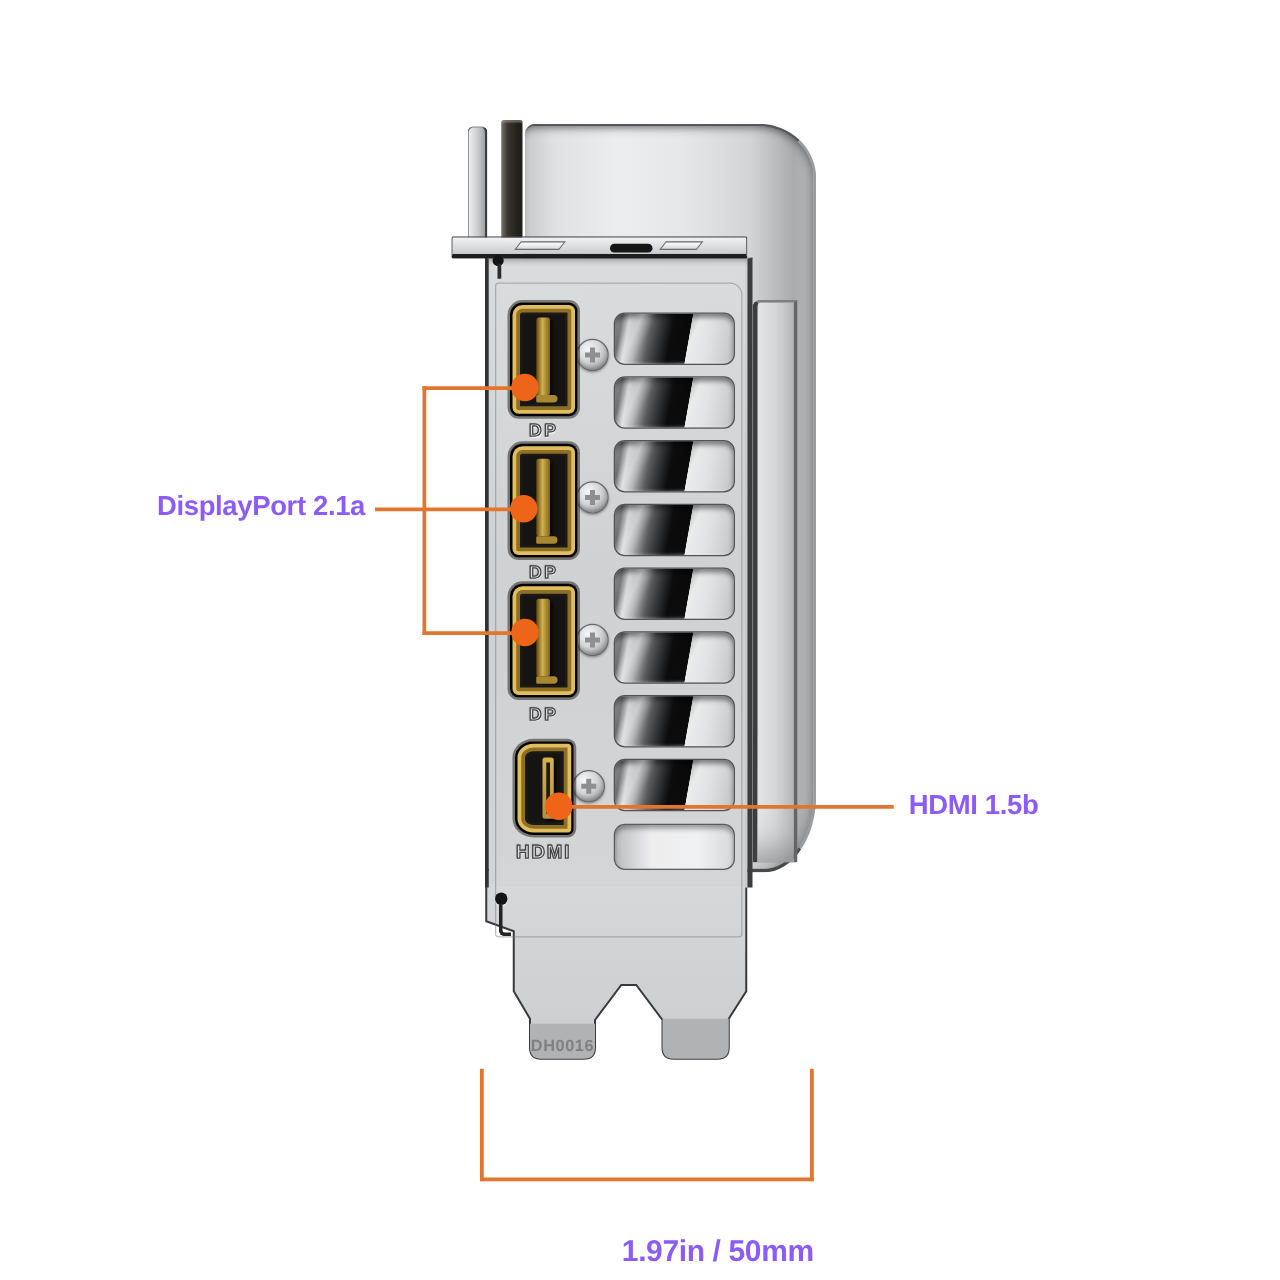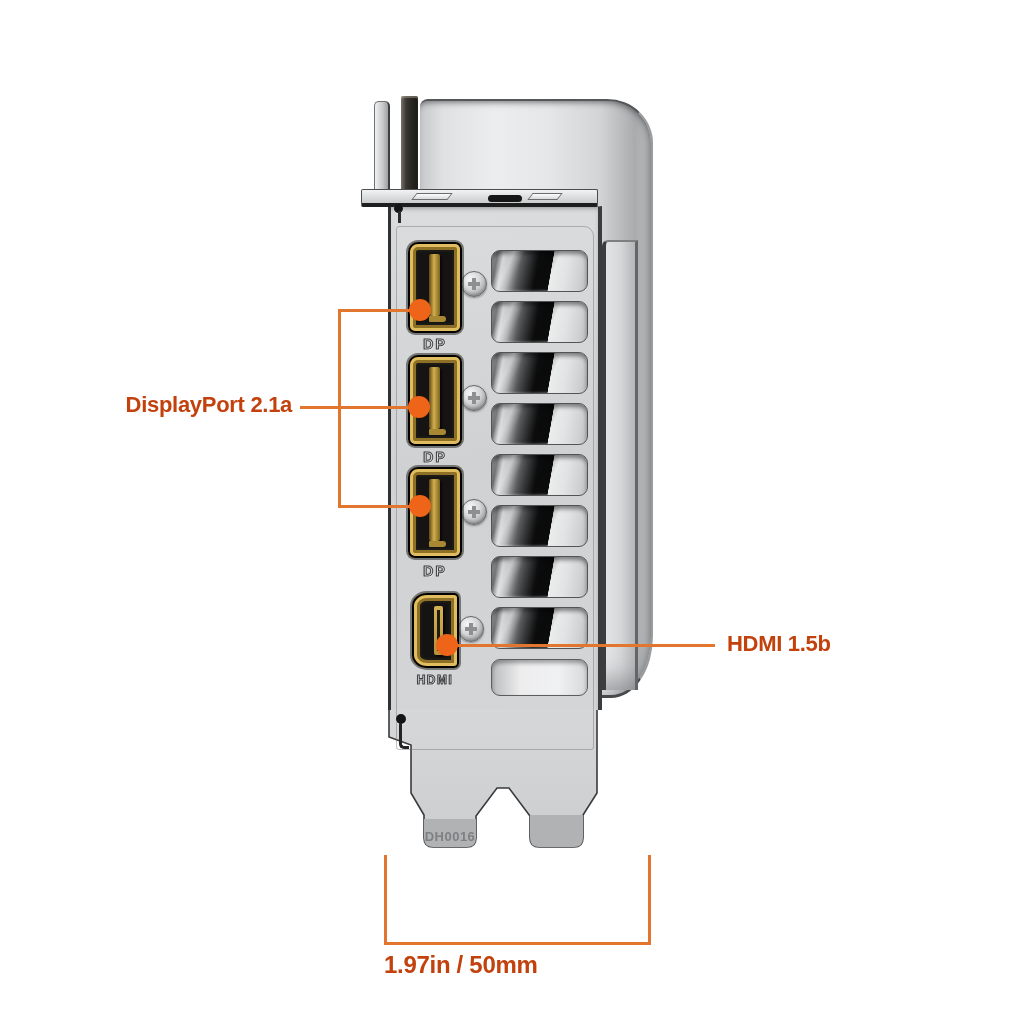--- a/index.html
+++ b/index.html
@@ -62,39 +62,39 @@
   .hdmi{left:412px;top:593px;width:47px;height:75px;
     border-radius:15px 5px 5px 15px / 13px 5px 5px 13px;background:#161412;
     box-shadow:0 0 0 2px rgba(40,40,40,.55), inset 0 0 0 2px #000,
       inset 0 0 0 5px #e0bd5e, inset 0 0 0 8px #8e6f26, inset 0 0 0 10px #1c1a16;}
   .hdmi-tongue{position:absolute;left:22px;top:13px;width:9px;height:49px;border-radius:2px;
     background:linear-gradient(to bottom,#d4b252,#b4913a);box-shadow:2px 2px 2px rgba(0,0,0,.6);}
   .hdmi-tongue::after{content:"";position:absolute;left:3px;top:4px;width:3px;height:41px;background:#201c10;}
   .port-label{color:#dfe1e3;-webkit-text-stroke:1px #3f4143;letter-spacing:2px;text-align:center;
     font-weight:bold;font-size:14px;
     text-shadow:.5px 1px 1px rgba(255,255,255,.9), -.5px -.5px 1px rgba(0,0,0,.35);}
-  .port-label.small{font-size:12px;letter-spacing:1.5px;}
+  .port-label.small{font-size:15px;letter-spacing:1.5px;}
 
   
   .screw{width:26px;height:26px;border-radius:50%;border:1px solid #66686a;
     background:radial-gradient(circle at 35% 30%,#f6f7f8,#d2d4d6 45%,#a5a7a9 75%,#888a8c);
     box-shadow:0 1px 2px rgba(0,0,0,.35), inset 0 -2px 3px rgba(0,0,0,.2);}
   .screw::after{content:"";position:absolute;inset:6px;
     background:linear-gradient(#8d8f91,#8d8f91) center/100% 4px no-repeat,
                linear-gradient(#8d8f91,#8d8f91) center/4px 100% no-repeat;}
   .hook-dot{width:9px;height:9px;border-radius:50%;background:#141414;box-shadow:0 1px 1px rgba(255,255,255,.6);}
   .hook-stem{width:3px;background:#2a2a2a;}
   .hook-j{width:10px;height:26px;border-left:3px solid #242424;border-bottom:3px solid #242424;border-radius:0 0 0 5px;}
 
   
   .lead{background:#E2762E;}
   .dot{width:22px;height:22px;border-radius:50%;background:#EE6418;}
   .dim-bracket{left:384px;top:855px;width:267px;height:90px;
     border-left:3px solid #E2762E;border-right:3px solid #E2762E;border-bottom:3px solid #E2762E;}
-  .caption{color:#c2410c;font-weight:700;font-size:22px;letter-spacing:-.3px;white-space:nowrap;}
+  .caption{color:#8b5cf6;font-weight:700;font-size:22px;letter-spacing:-.3px;white-space:nowrap;}
   .caption.dim{font-size:24px;}
 </style>
 </head>
 <body>
 
 <div class="stage">
 
   <div class="abs card-body"></div>
   <div class="abs topfin-silver"></div>
   <div class="abs topfin-dark"></div>
@@ -167,15 +167,15 @@
   <div class="abs dot" style="left:408px;top:396px"></div>
   <div class="abs dot" style="left:409px;top:495px"></div>
 
   <div class="abs lead" style="left:447px;top:644px;width:268px;height:3px"></div>
   <div class="abs dot" style="left:436px;top:634px"></div>
 
   <div class="abs caption" style="left:80px;top:392px;width:212px;text-align:right">DisplayPort 2.1a</div>
   <div class="abs caption" style="left:727px;top:631px">HDMI 1.5b</div>
 
   <div class="abs dim-bracket"></div>
-  <div class="abs caption dim" style="left:384px;top:951px;width:267px;text-align:left">1.97in / 50mm</div>
+  <div class="abs caption dim" style="left:384px;top:988px;width:267px;text-align:right">1.97in / 50mm</div>
 
 </div>
 
 </body></html>

